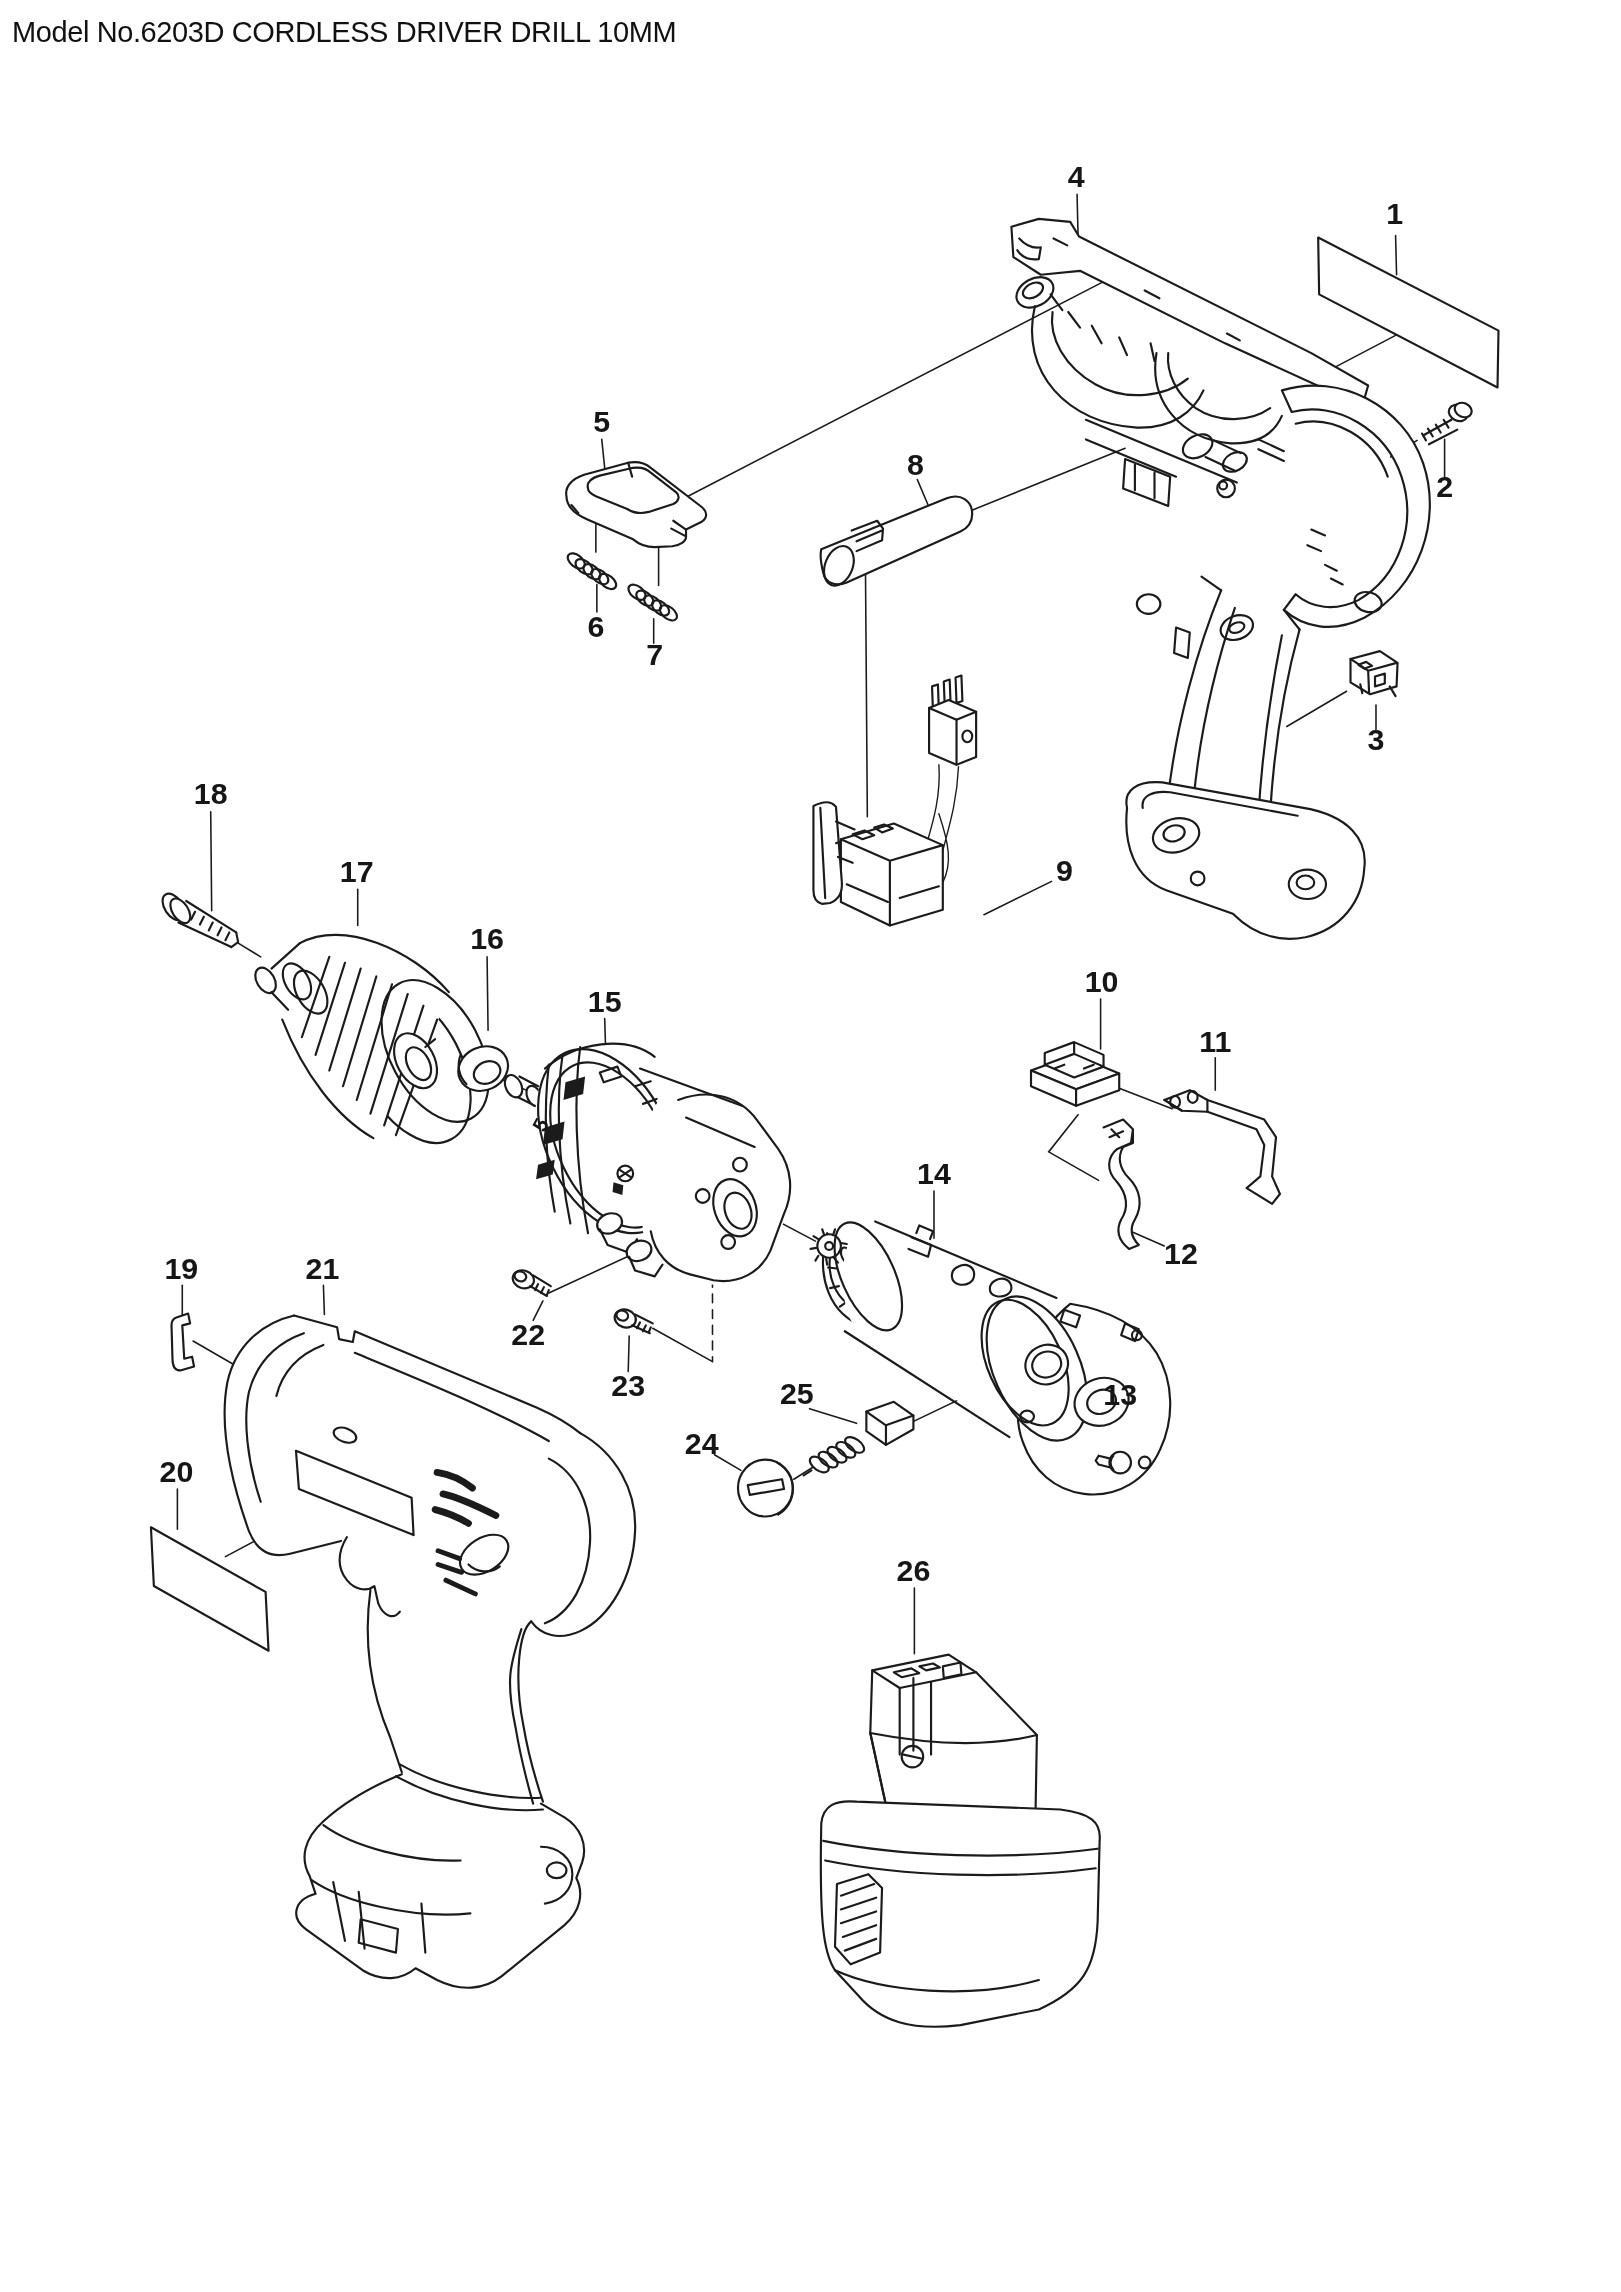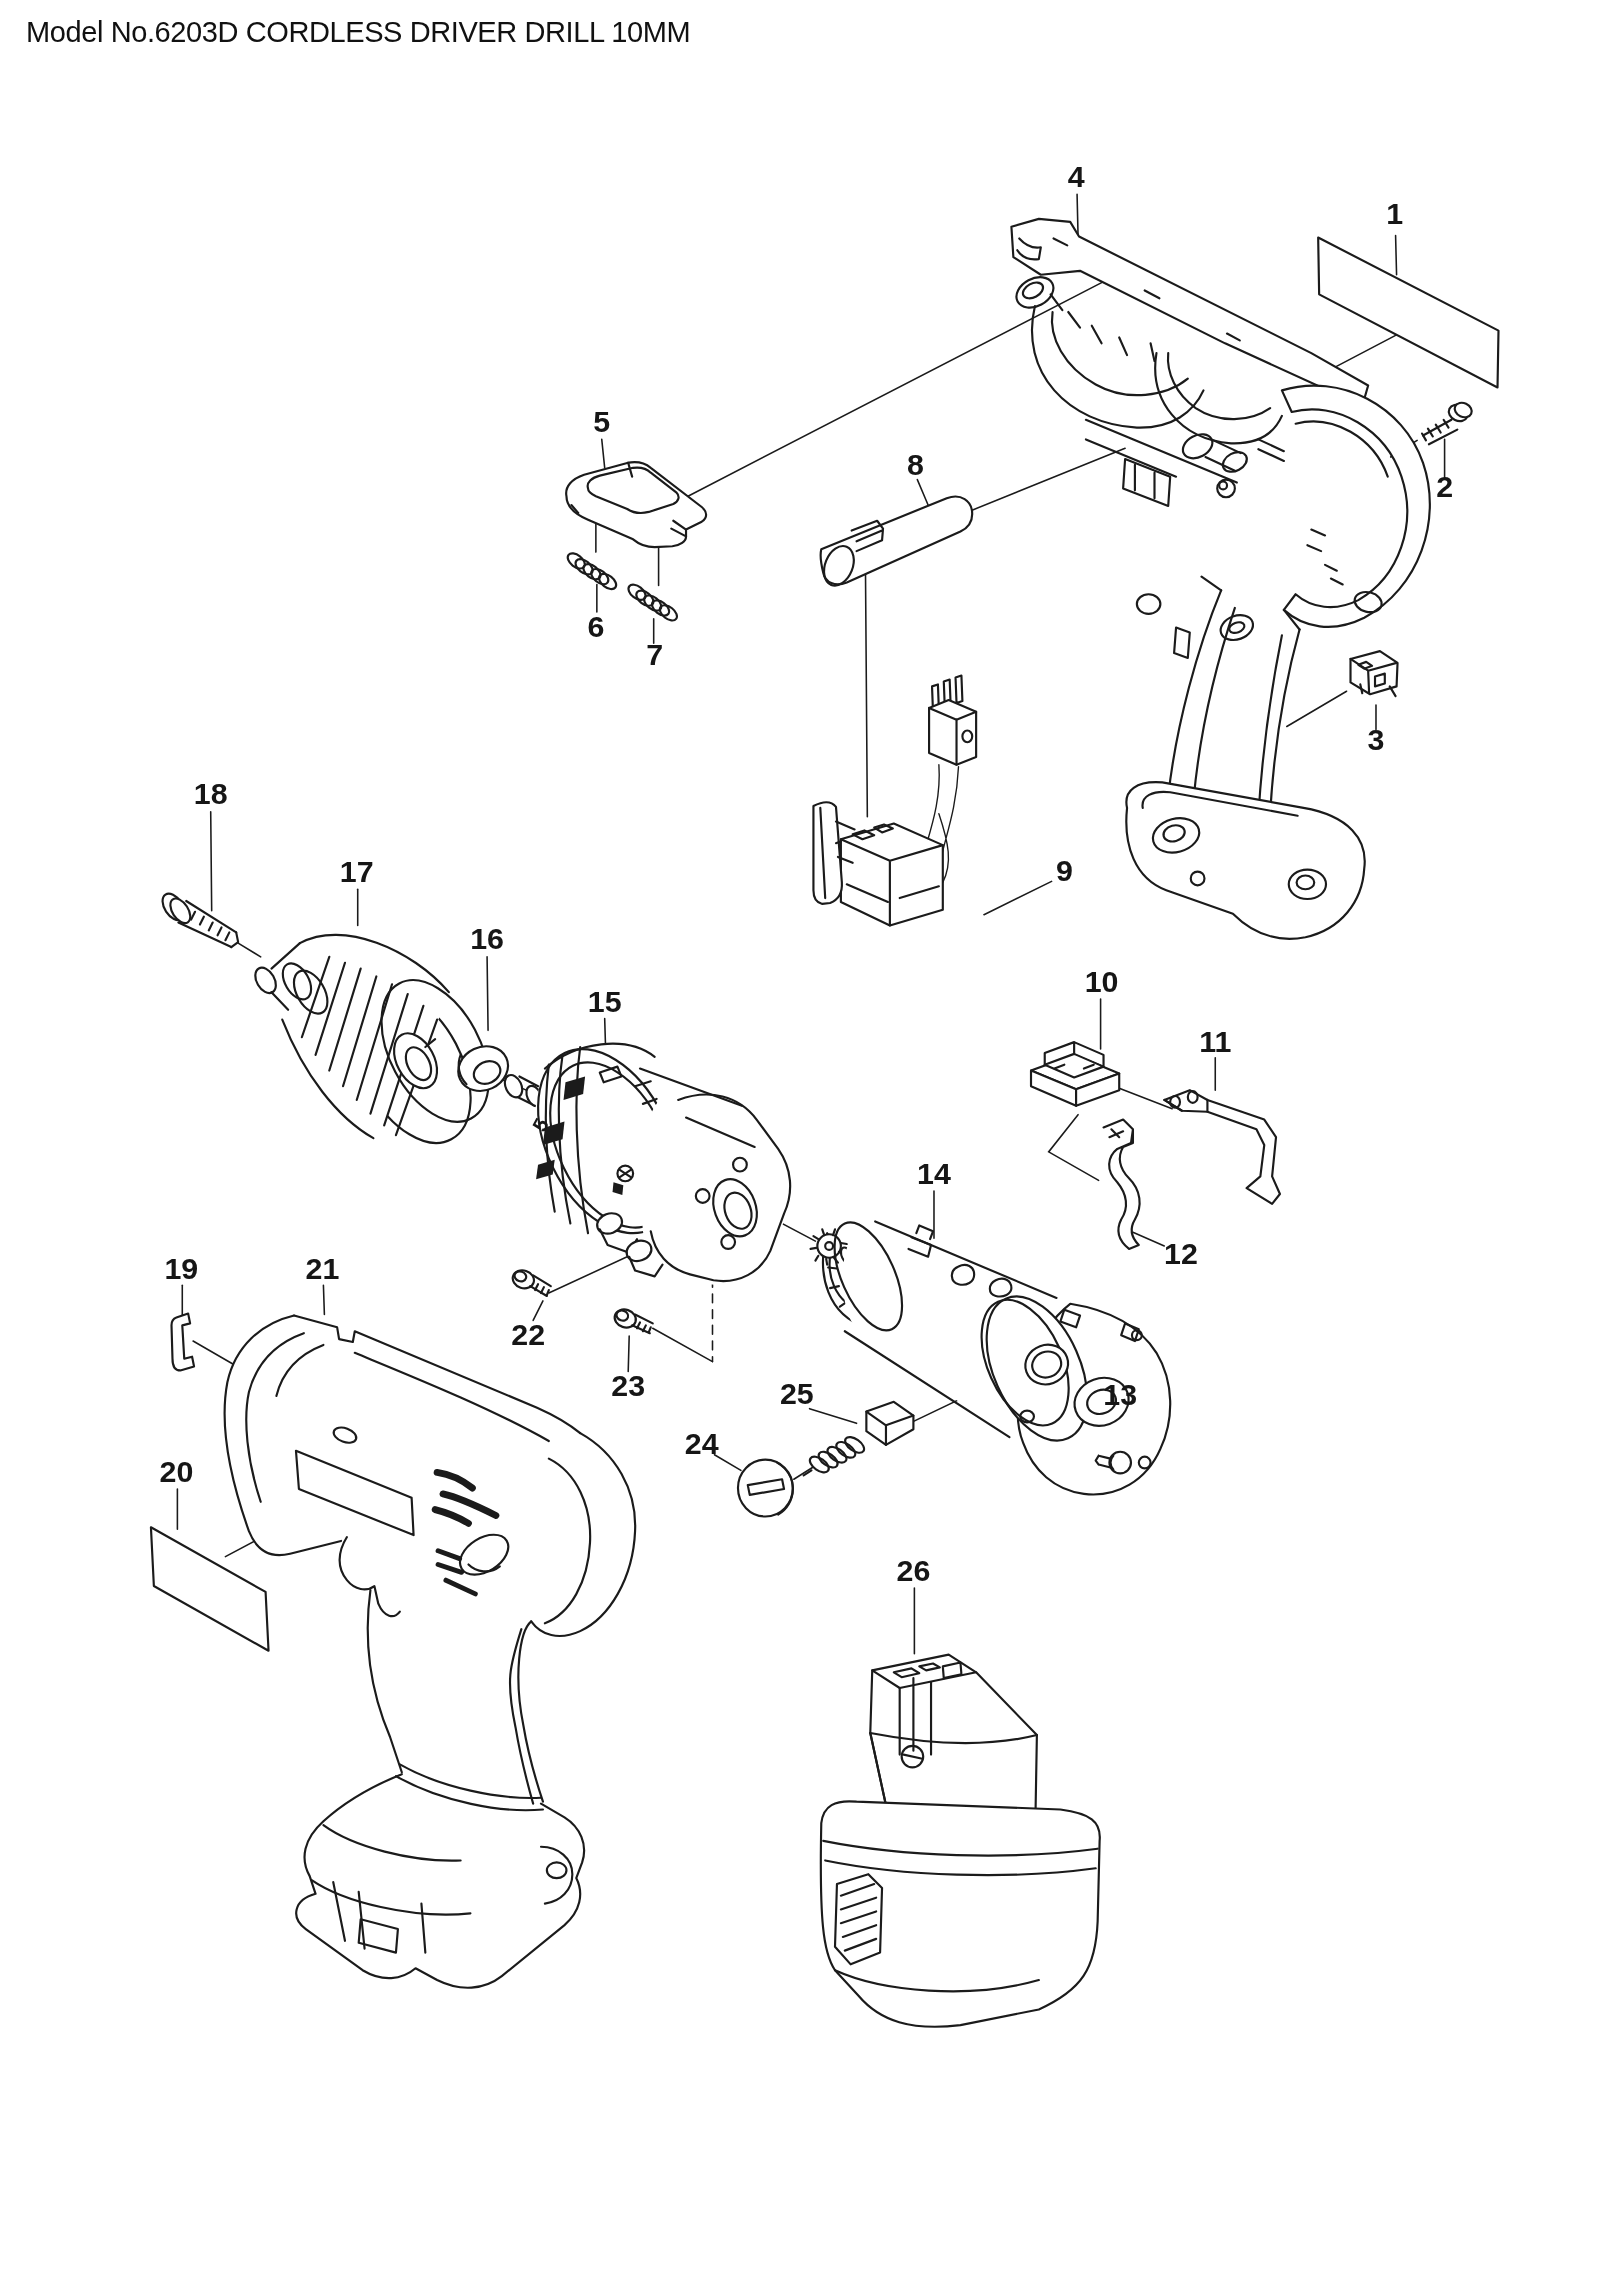--- a/index.html
+++ b/index.html
@@ -1,18 +1,18 @@
 <!DOCTYPE html>
 <html><head>
 <meta charset="utf-8">
 <style>
   html,body{margin:0;padding:0;background:#fff;}
   .stage{position:relative;width:1621px;height:2293px;background:#ffffff;
          font-family:"Liberation Sans",sans-serif;overflow:hidden;}
-  .title{position:absolute;left:26px;top:15.7px;font-size:29px;font-weight:500;
+  .title{position:absolute;left:12px;top:15.7px;font-size:29px;font-weight:500;
          color:#111;letter-spacing:-0.4px;white-space:nowrap;}
   svg{position:absolute;left:0;top:0;}
   .part{stroke:#1b1b1b;stroke-width:2.2;fill:none;stroke-linecap:round;stroke-linejoin:round;}
   .part .fillw{fill:#ffffff;}
   .part .dark{fill:#1b1b1b;stroke:none;}
   .thin{stroke:#1b1b1b;stroke-width:1.4;fill:none;}
   .leader{stroke:#1b1b1b;stroke-width:1.6;fill:none;stroke-linecap:round;}
   .callout{font-family:"Liberation Sans",sans-serif;font-size:31px;font-weight:600;
            fill:#161616;text-anchor:middle;}
   .marking{font-family:"Liberation Sans",sans-serif;font-size:21px;font-weight:700;fill:#161616;}

